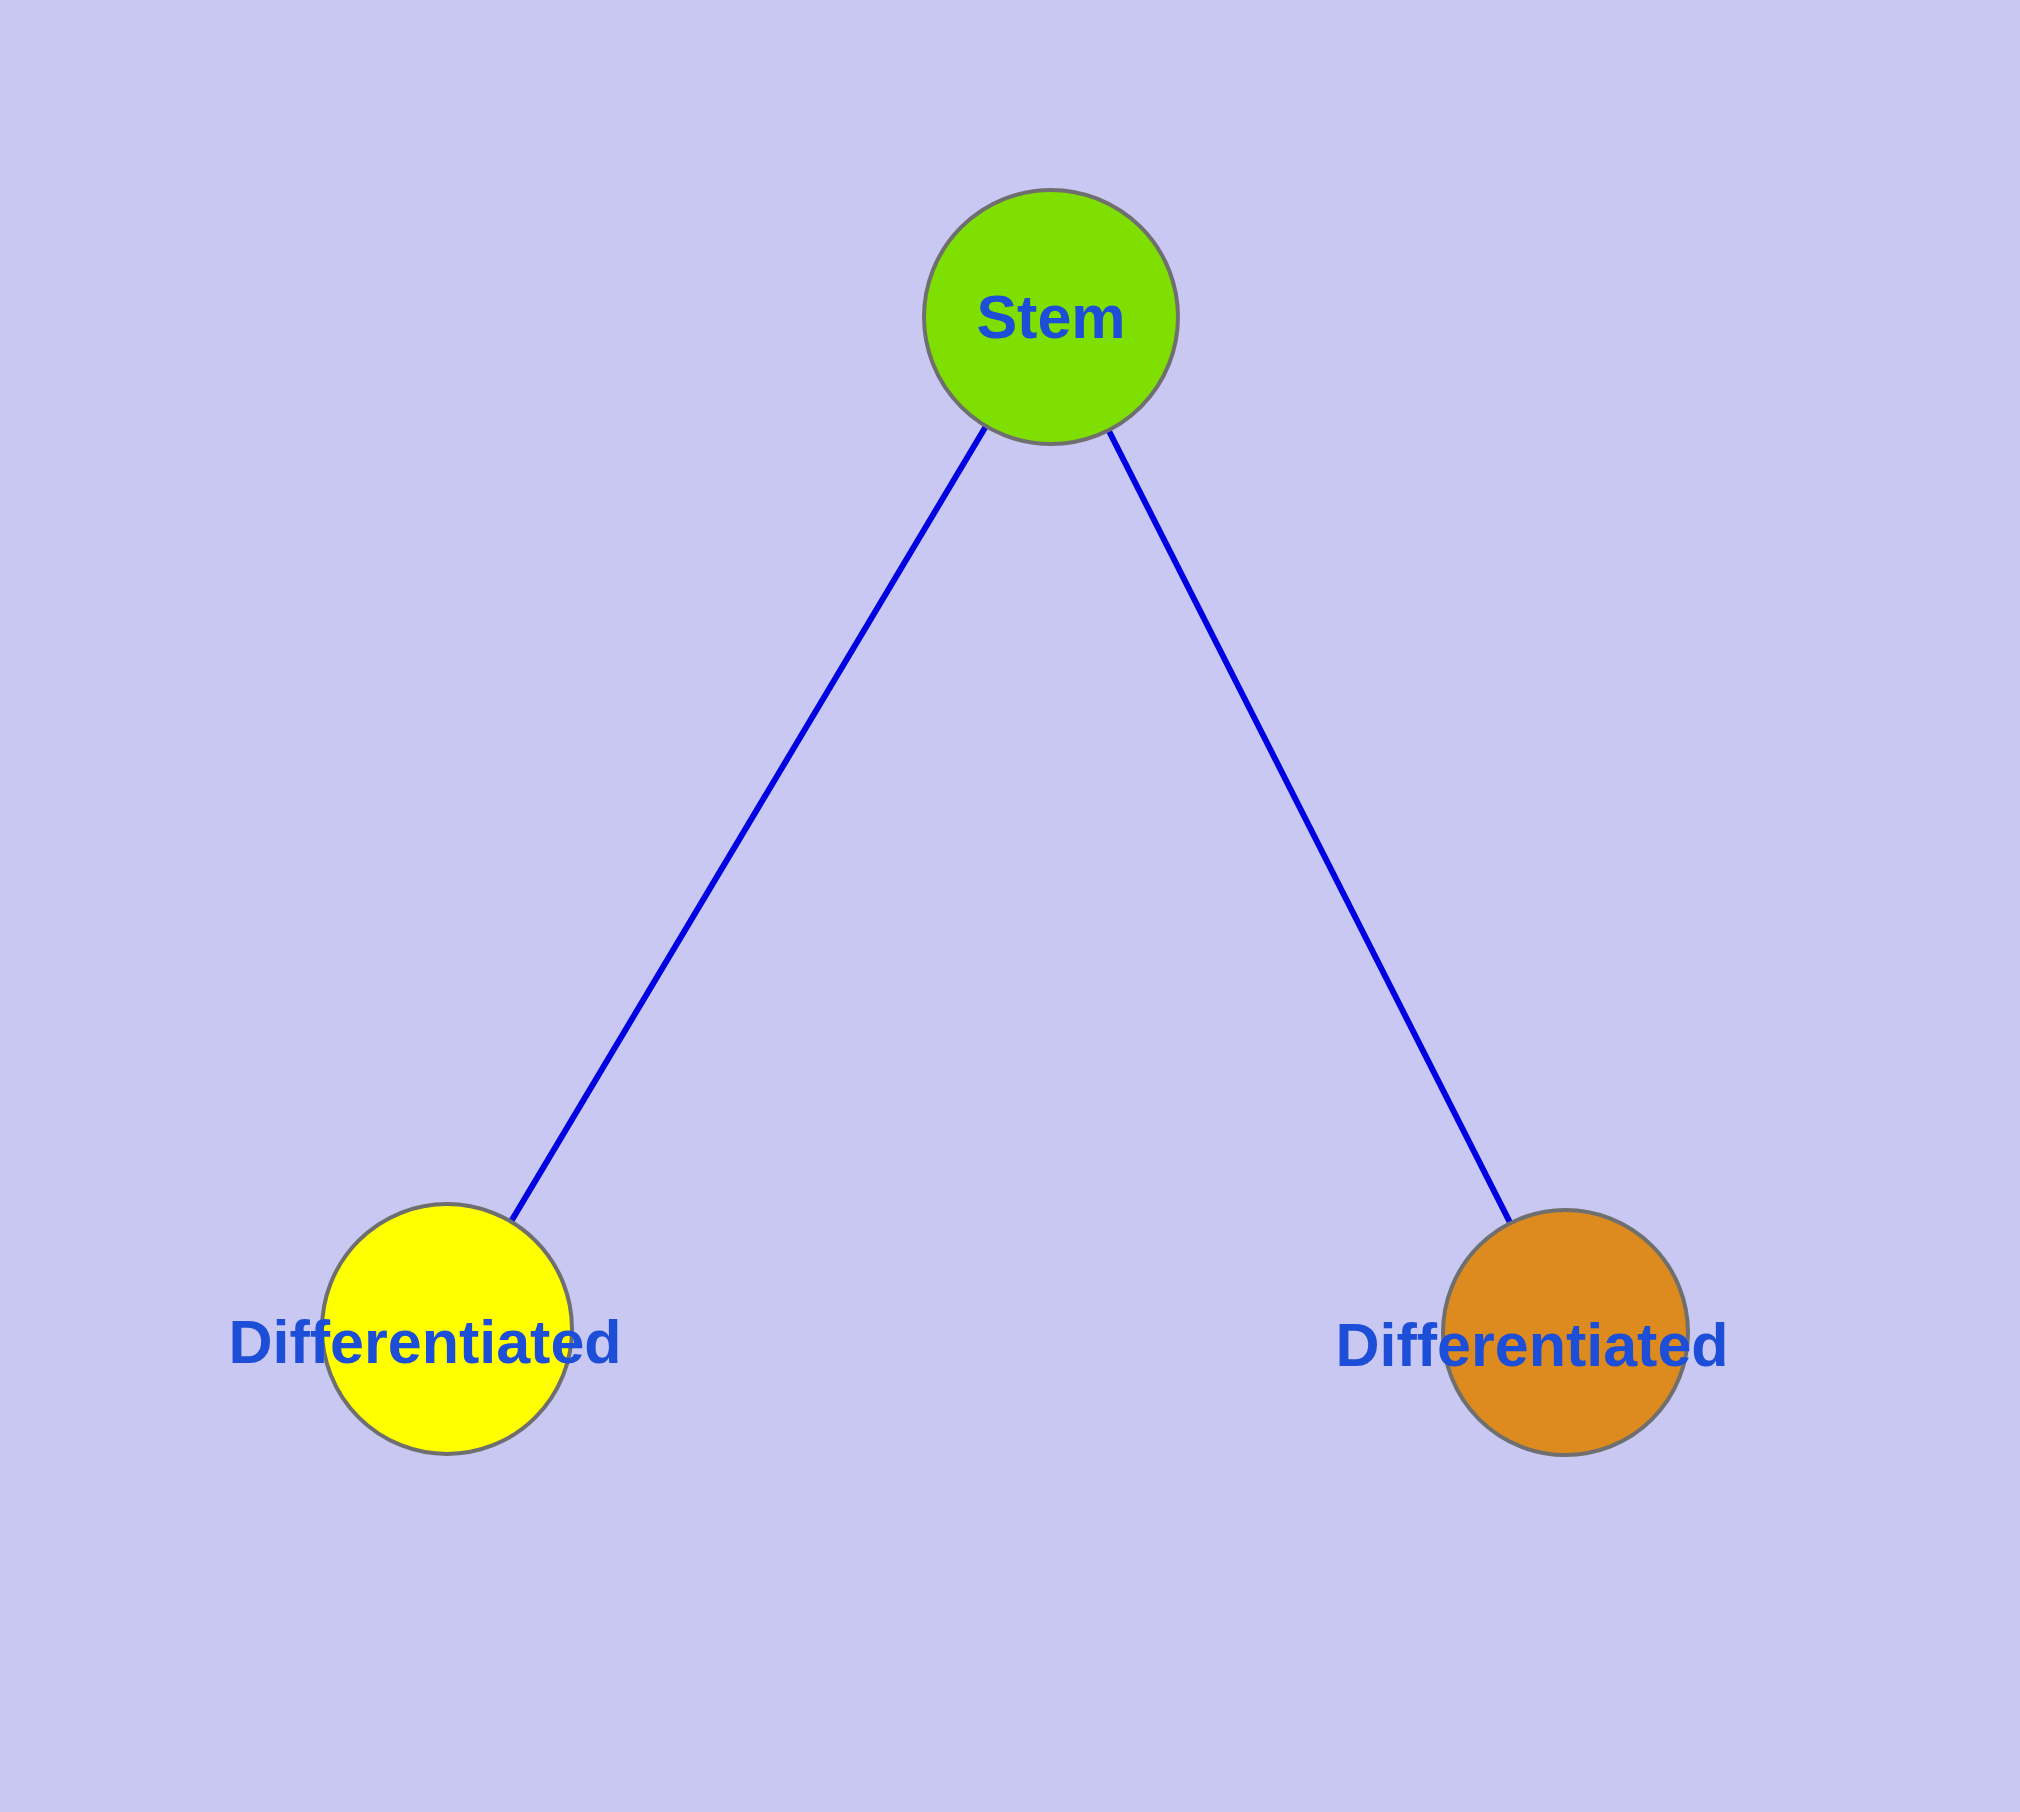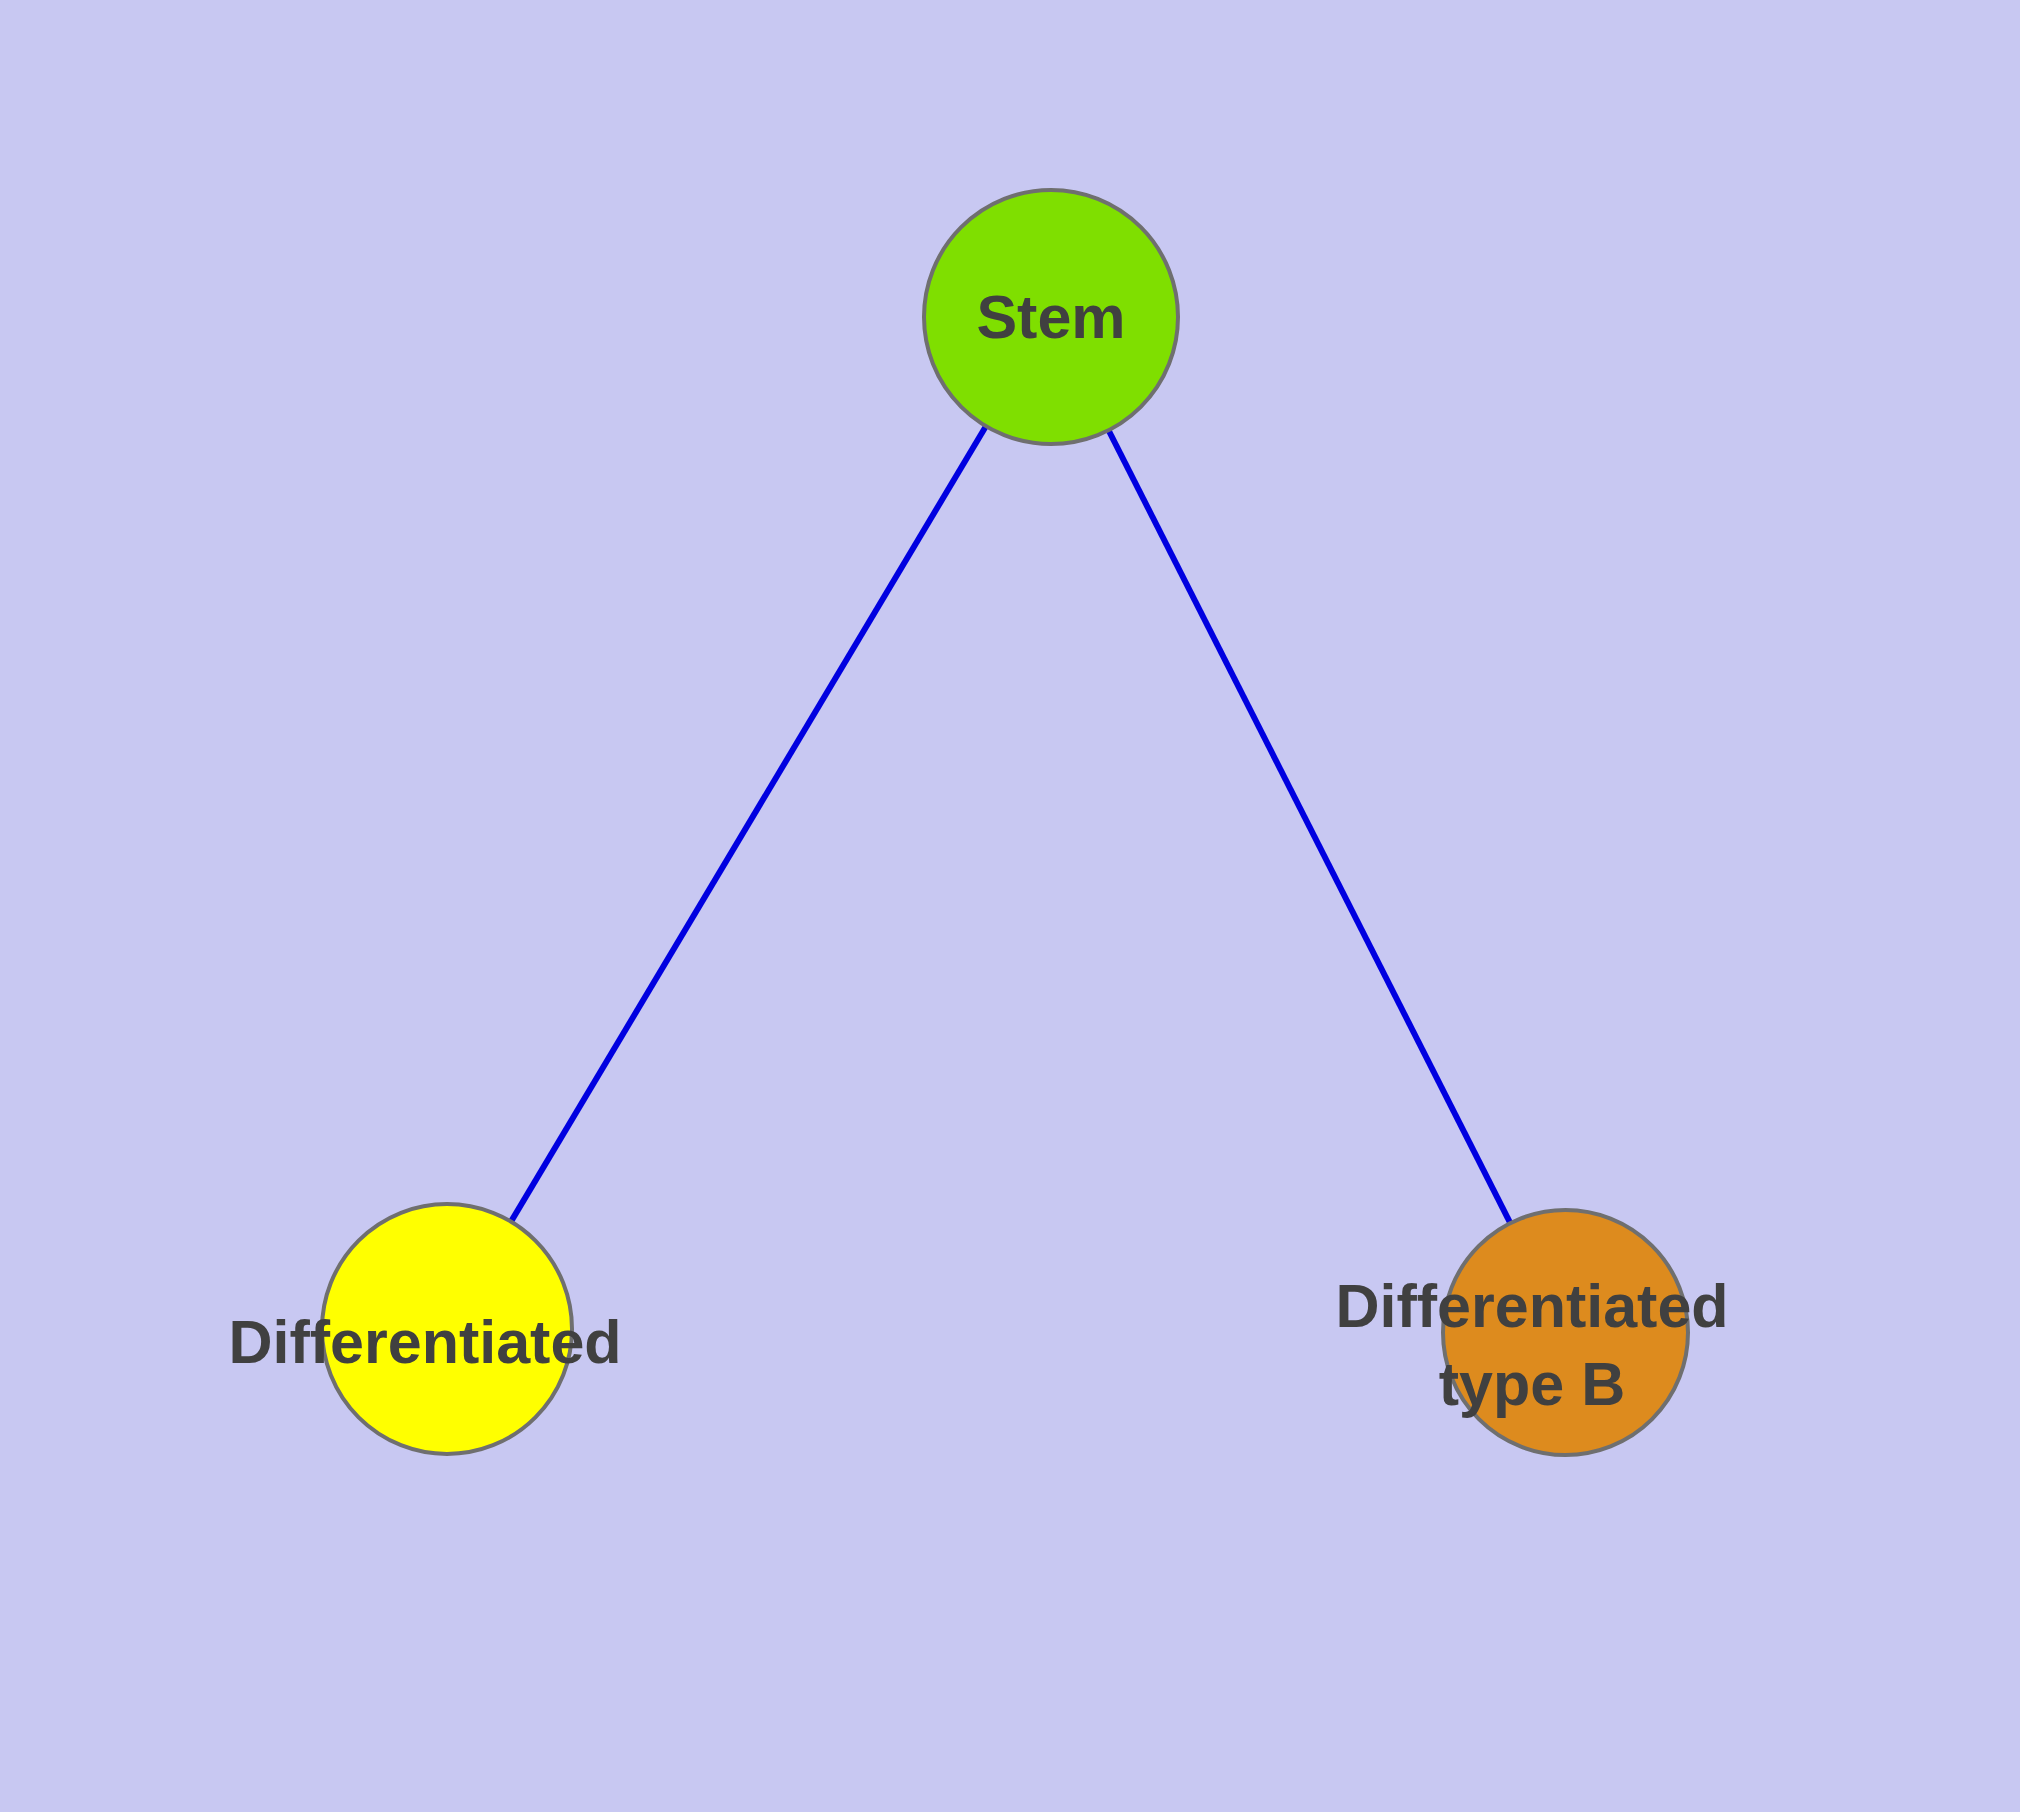--- a/index.html
+++ b/index.html
@@ -27,21 +27,21 @@
     border: 4.2px solid #6f6f6f;
     box-sizing: border-box;
     z-index: 2;
   }
   .node-label {
     position: absolute;
     transform: translate(-50%, -50%);
     text-align: center;
     font-size: 61px;
     font-weight: 700;
-    color: #404040;
+    color: #1d4ed8;
     line-height: 1.28;
     white-space: nowrap;
     z-index: 3;
   }
   .node-label span {
     display: block;
   }
 </style>
 </head>
 <body>
@@ -59,17 +59,16 @@
   </div>
 
   <div class="node-circle" id="circle-type-a" style="left: 320px; top: 1202px; width: 254px; height: 254px; background: rgb(255, 255, 0); border-color: rgb(111, 111, 111);"></div>
   <div class="node-label" id="label-type-a" style="left: 425px; top: 1342px;">
     <span>Differentiated</span>
   </div>
 
   <div class="node-circle" id="circle-type-b" style="left: 1441px; top: 1208px; width: 249px; height: 249px; background: rgb(221, 139, 30); border-color: rgb(111, 111, 111);"></div>
   <div class="node-label" id="label-type-b" style="left: 1532px; top: 1345px;">
     <span>Differentiated</span>
-    <span>type B</span>
   </div>
 
 </div>
 
 
 </body></html>

